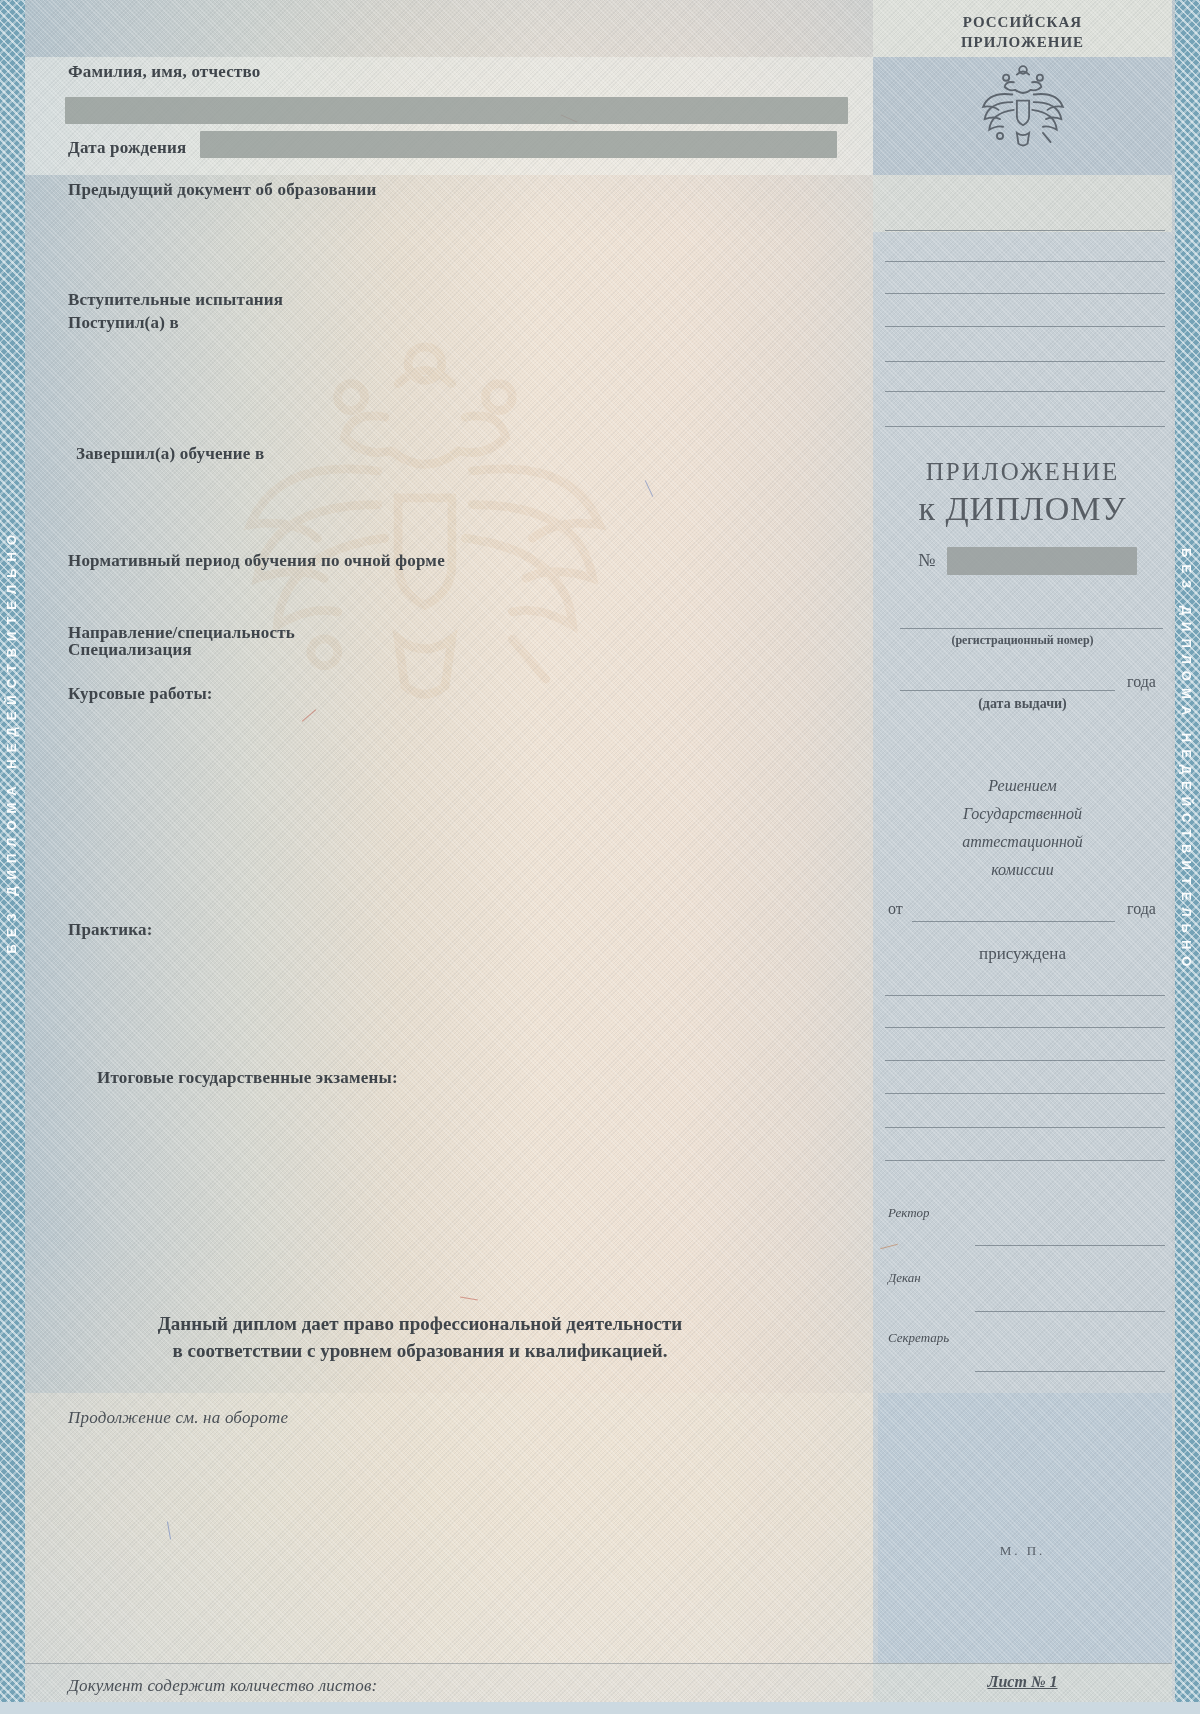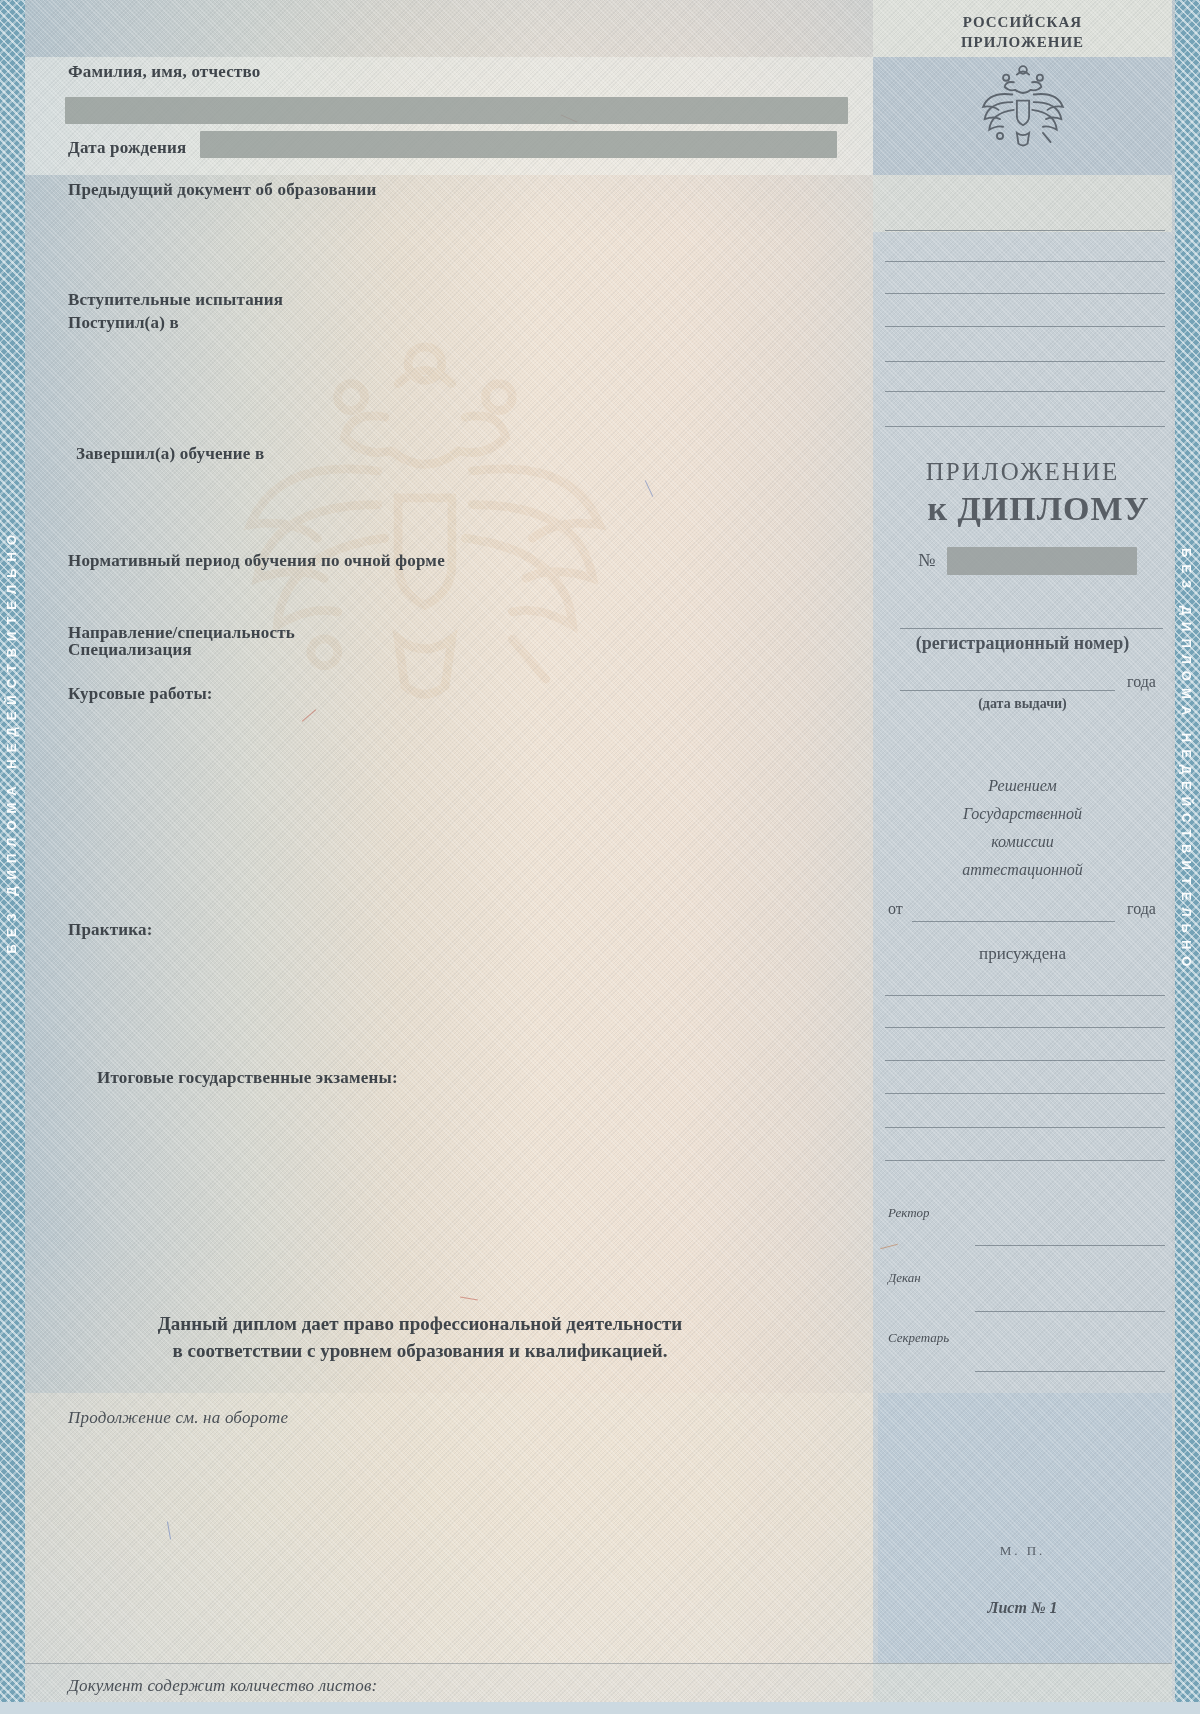--- a/index.html
+++ b/index.html
@@ -134,37 +134,37 @@
 
   <div class="rule" style="left:885px;top:230px;width:280px;"></div>
   <div class="rule" style="left:885px;top:261px;width:280px;"></div>
   <div class="rule" style="left:885px;top:293px;width:280px;"></div>
   <div class="rule" style="left:885px;top:326px;width:280px;"></div>
   <div class="rule" style="left:885px;top:361px;width:280px;"></div>
   <div class="rule" style="left:885px;top:391px;width:280px;"></div>
   <div class="rule" style="left:885px;top:426px;width:280px;"></div>
 
   <div class="panel-text center" style="left:873px;top:458px;width:299px;font-size:25px;letter-spacing:2px;color:#585e65;">ПРИЛОЖЕНИЕ</div>
-  <div class="panel-text center" style="left:873px;top:490px;width:299px;font-size:34px;font-weight:bold;letter-spacing:1px;color:#585e65;padding-left:16px;">к ДИПЛОМУ</div>
+  <div class="panel-text center" style="left:873px;top:490px;width:299px;font-size:34px;font-weight:normal;letter-spacing:1px;color:#585e65;">к ДИПЛОМУ</div>
 
   <div class="panel-text" style="left:918px;top:550px;font-size:18px;">№</div>
   <div class="bar" style="left:947px;top:547px;width:190px;height:28px;background:rgba(152,158,156,.85);"></div>
 
   <div class="rule" style="left:900px;top:628px;width:263px;"></div>
-  <div class="panel-text center" style="left:873px;top:633px;width:299px;font-size:18px;font-weight:bold;">(регистрационный номер)</div>
+  <div class="panel-text center" style="left:873px;top:633px;width:299px;font-size:12px;font-weight:bold;">(регистрационный номер)</div>
 
   <div class="rule" style="left:900px;top:690px;width:215px;"></div>
   <div class="panel-text" style="left:1127px;top:673px;font-size:16px;">года</div>
   <div class="panel-text center" style="left:873px;top:696px;width:299px;font-size:14px;font-weight:bold;">(дата выдачи)</div>
 
   <div class="panel-text center it" style="left:873px;top:772px;width:299px;font-size:16px;line-height:28px;">
     <div>Решением</div>
     <div>Государственной</div>
+    <div>аттестационной</div>
     <div>комиссии</div>
-    <div>аттестационной</div>
   </div>
 
   <div class="panel-text" style="left:888px;top:900px;font-size:16px;">от</div>
   <div class="rule" style="left:912px;top:921px;width:203px;"></div>
   <div class="panel-text" style="left:1127px;top:900px;font-size:16px;">года</div>
   <div class="panel-text center" style="left:873px;top:944px;width:299px;font-size:17px;">присуждена</div>
 
   <div class="rule" style="left:885px;top:995px;width:280px;"></div>
   <div class="rule" style="left:885px;top:1027px;width:280px;"></div>
   <div class="rule" style="left:885px;top:1060px;width:280px;"></div>
@@ -174,21 +174,21 @@
 
   <div class="sig" style="left:888px;top:1205px;">Ректор</div>
   <div class="rule" style="left:975px;top:1245px;width:190px;"></div>
   <div class="sig" style="left:888px;top:1270px;">Декан</div>
   <div class="rule" style="left:975px;top:1311px;width:190px;"></div>
   <div class="sig" style="left:888px;top:1330px;">Секретарь</div>
   <div class="rule" style="left:975px;top:1371px;width:190px;"></div>
 
   <div class="panel-text center" style="left:873px;top:1527px;width:299px;font-size:13px;letter-spacing:3px;color:#565e67;margin-top:16px;">М. П.</div>
 
-  <div class="panel-text center it" style="left:873px;top:1599px;width:299px;font-size:16px;font-weight:bold;">Лист № 1</div>
+  <div class="panel-text center it" style="left:873px;top:1673px;width:299px;font-size:16px;font-weight:bold;text-decoration:underline;">Лист № 1</div>
 
   <div class="edge" style="left:0;"></div>
   <div class="edge" style="left:1175px;width:25px;"></div>
   <div class="sidetext up" style="left:4px;top:528px;">БЕЗ ДИПЛОМА НЕДЕЙСТВИТЕЛЬНО</div>
   <div class="sidetext" style="left:1179px;top:548px;">БЕЗ ДИПЛОМА НЕДЕЙСТВИТЕЛЬНО</div>
 
   <div class="band" style="left:0;top:1702px;width:1200px;height:12px;background:#ccd9e1;"></div>
 </div>
 
 </body></html>

